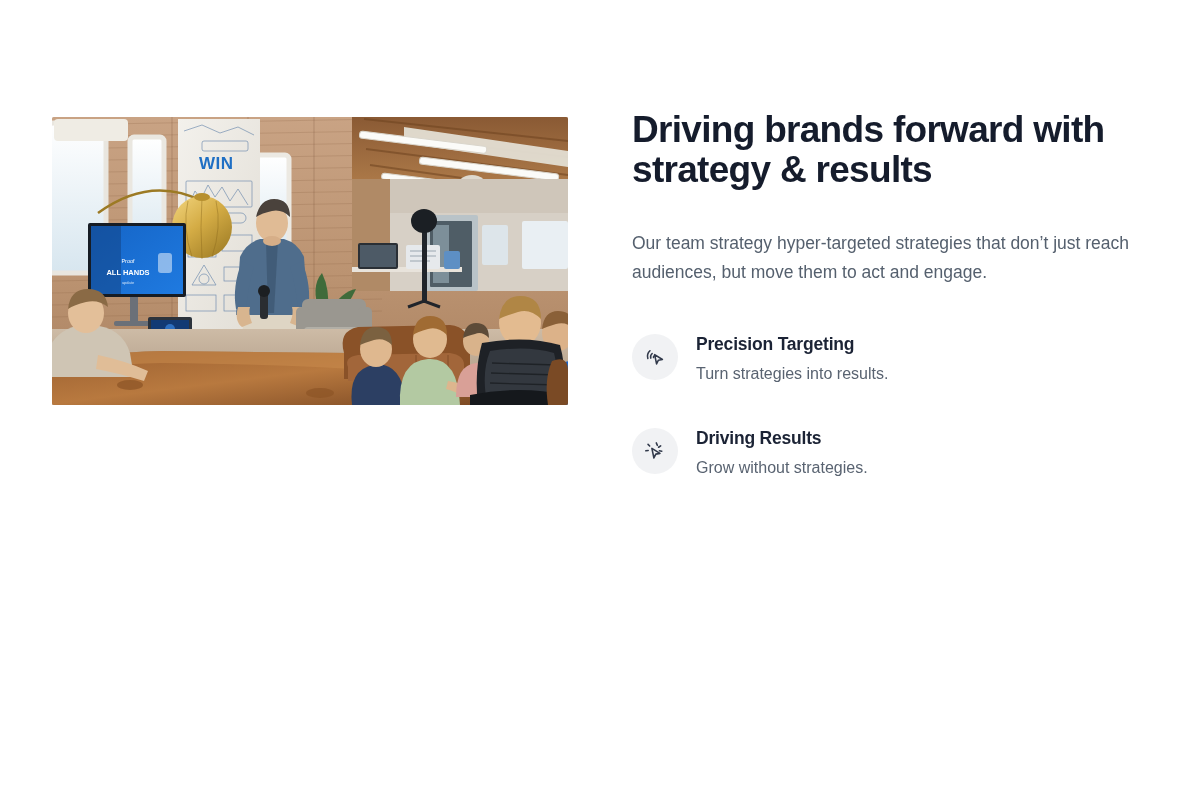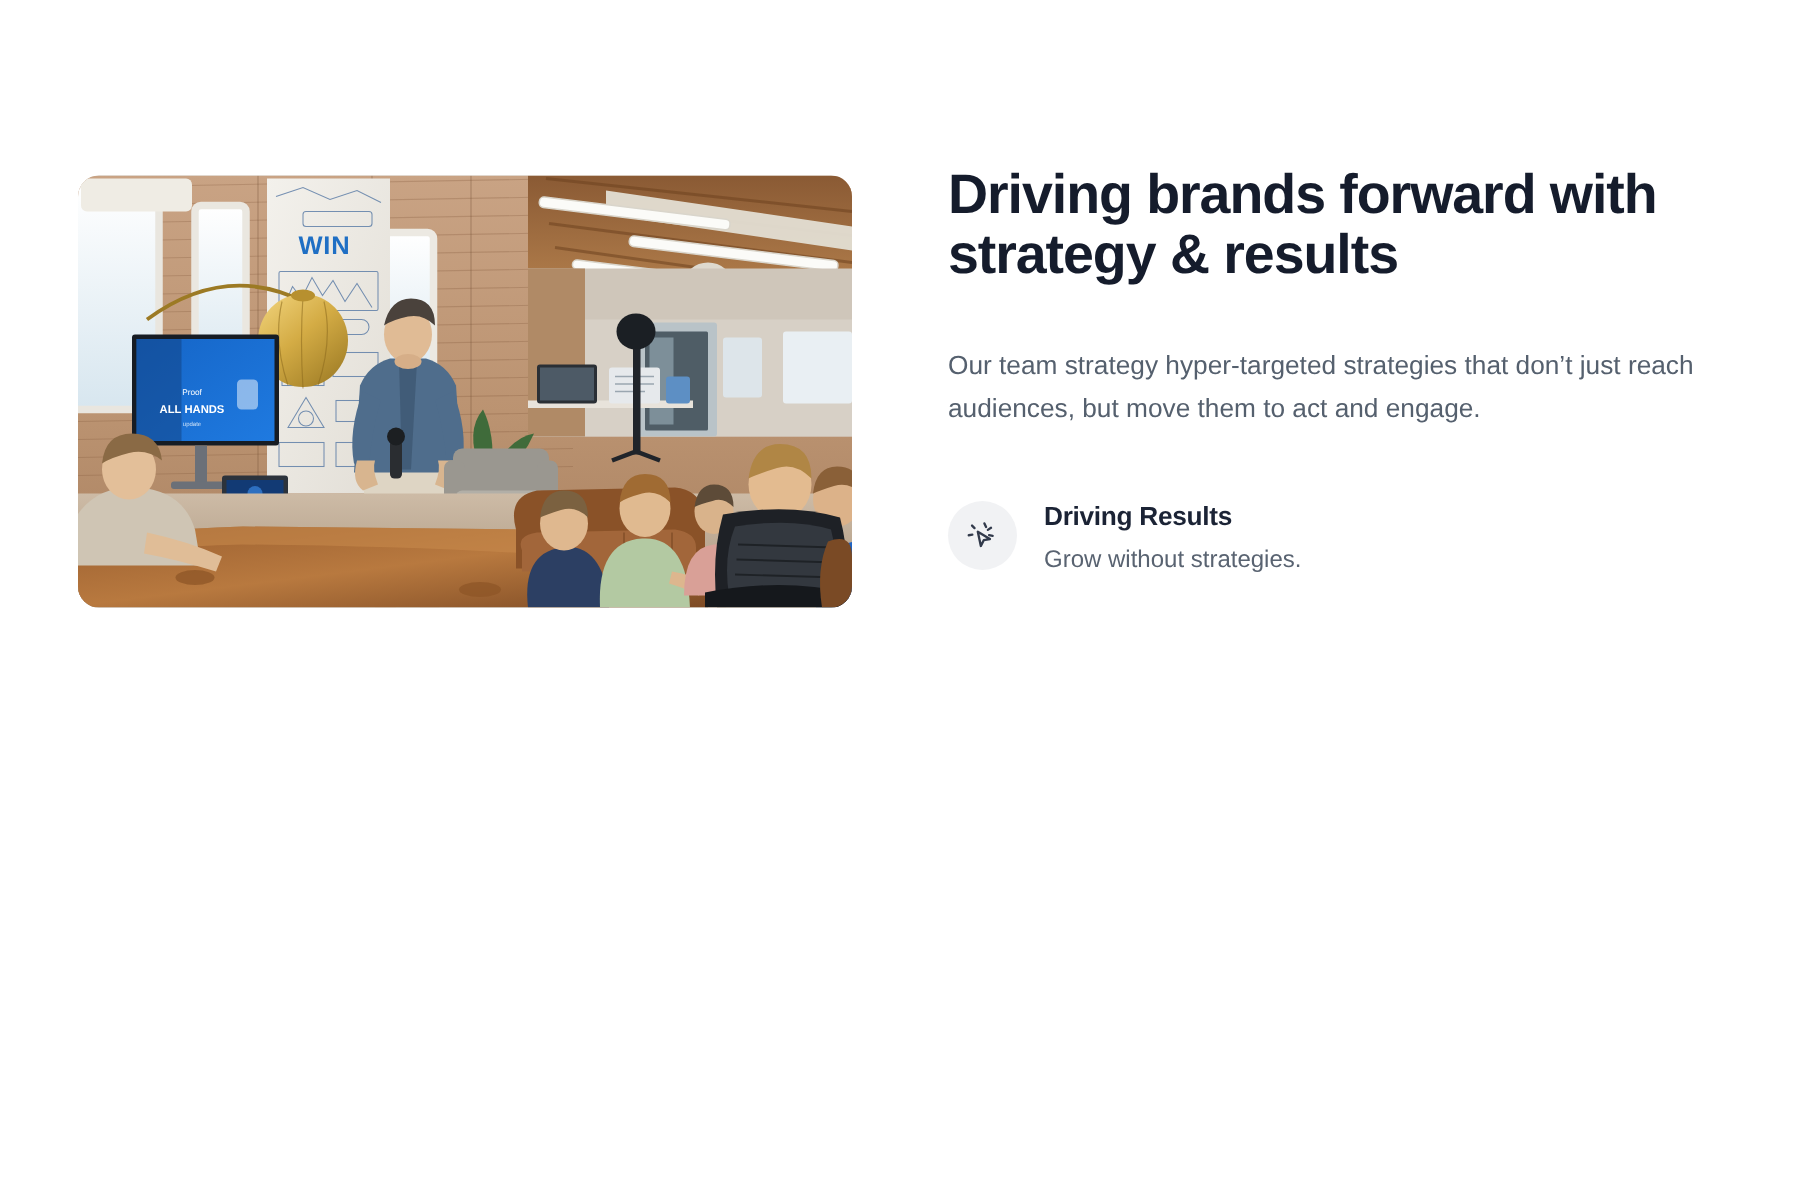--- a/index.html
+++ b/index.html
@@ -27,21 +27,21 @@
     left: 52px;
     top: 117px;
     width: 516px;
     height: 288px;
   }
 
   .photo-frame {
     position: relative;
     width: 100%;
     height: 100%;
-    border-radius: 14px;
+    border-radius: 2px;
     overflow: hidden;
     background: #c9bdb0;
   }
 
   .photo-frame svg { display: block; width: 100%; height: 100%; }
 
   
   .copy-col {
     position: absolute;
     left: 632px;
@@ -409,20 +409,36 @@
   </div>
 
   <div class="copy-col">
 
     <h2 class="headline">Driving brands forward with strategy &amp; results</h2>
 
     <p class="subcopy">Our team strategy hyper-targeted strategies that don’t just reach audiences, but move them to act and engage.</p>
 
     <div class="feature-list">
 
+      <div class="feature-row">
+        <div class="feature-badge">
+          <span>
+            <svg width="22" height="22" viewBox="0 0 24 24" fill="none" stroke="#323a4b" stroke-width="1.7" stroke-linecap="round" stroke-linejoin="round">
+              <path d="M4.2 13.6a8.2 8.2 0 0 1 2.3-8.4"></path>
+              <path d="M7.4 13.2a4.9 4.9 0 0 1 1.5-5"></path>
+              <path d="M10.4 12.6a1.9 1.9 0 0 1 .7-1.9"></path>
+              <path d="M11.6 9.4l2.1 10.2 2-4.1 4.4-.8z"></path>
+            </svg>
+          </span>
+        </div>
+        <div class="feature-text">
+          <div class="feature-title">Precision Targeting</div>
+          <div class="feature-desc">Turn strategies into results.</div>
+        </div>
+      </div>
 
       <div class="feature-row">
         <div class="feature-badge">
           <span>
             <svg width="22" height="22" viewBox="0 0 24 24" fill="none" stroke="#323a4b" stroke-width="1.7" stroke-linecap="round" stroke-linejoin="round">
               <path d="M8.6 9.2l2.2 10.4 2.1-4.2 4.5-.8z"></path>
               <path d="M13.4 3.2l1.2 2.6"></path>
               <path d="M18.2 6.4l-2.3 1.5"></path>
               <path d="M19.4 12.2l-2.6-.5"></path>
               <path d="M4.6 11.4l-2.6.4"></path>

